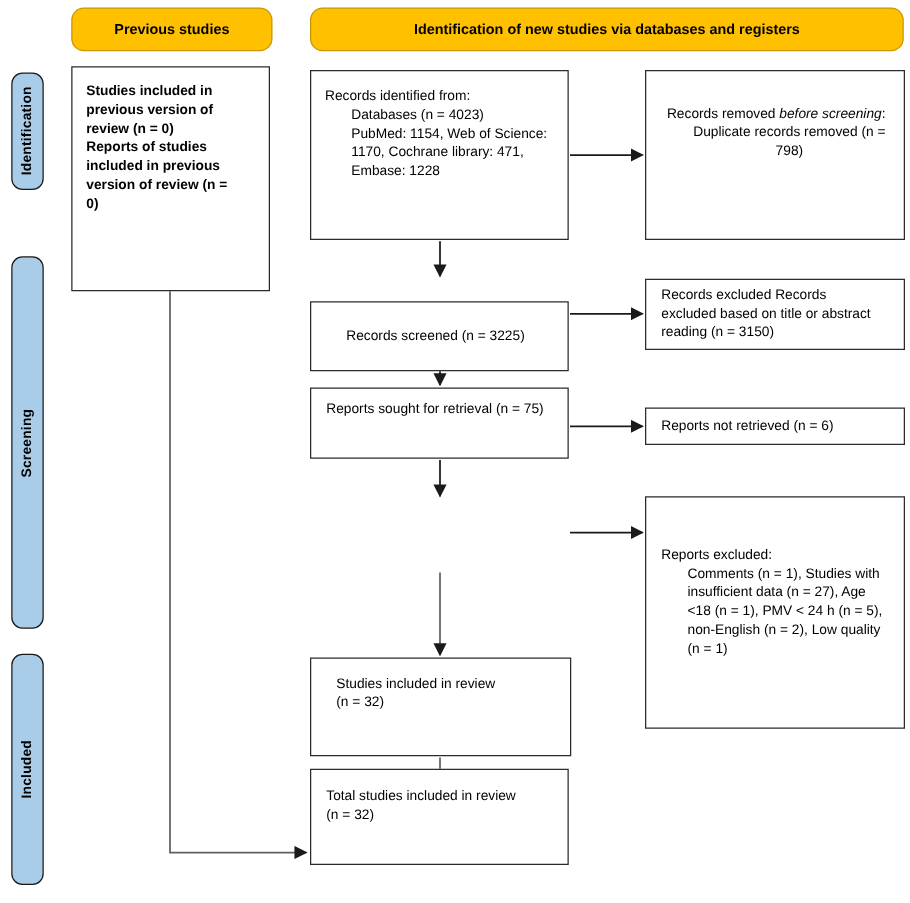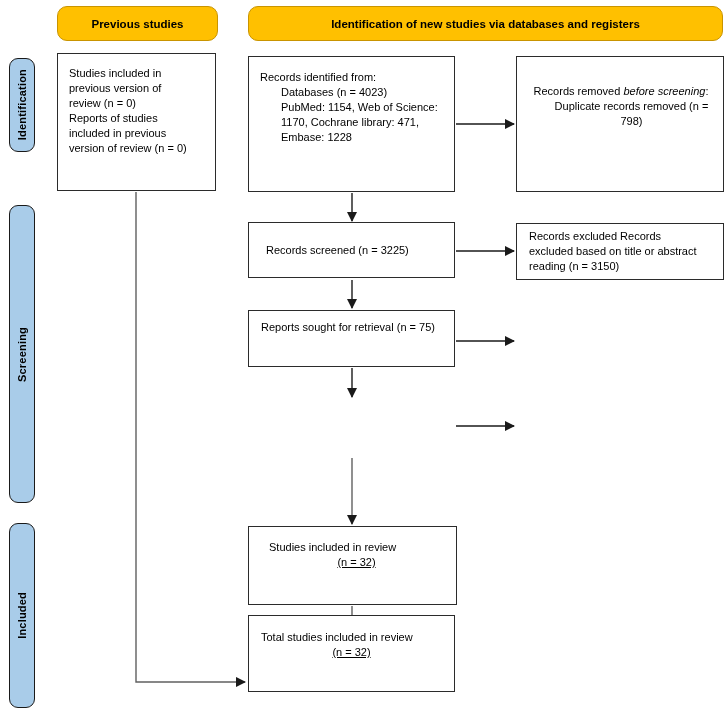--- a/index.html
+++ b/index.html
@@ -44,29 +44,29 @@
     white-space:nowrap;
   }
   .box{
     position:absolute;z-index:2;box-sizing:border-box;
     background:#fff;border:1.5px solid var(--box-border);
     font-size:11px;line-height:15px;
   }
   .box p{margin:0;}
   .gap{margin-top:11px;}
   .indent{padding-left:21px;}
-  .center-line{text-align:center;margin-top:14px;text-decoration:underline;}
+  .center-line{text-align:left;margin-top:14px;}
   .vcenter{display:flex;align-items:center;}
   .ital{font-style:italic;}
 
   
-  #prev-box       {left:57px; top:53px; width:159px;height:138px;padding:12px 24px 0 11px;}
+  #prev-box       {left:57px; top:53px; width:159px;height:180px;padding:12px 24px 0 11px;font-weight:bold;}
   #b-identified   {left:248px;top:56px; width:207px;height:136px;padding:13px 10px 0 11px;}
   #r-removed      {left:516px;top:56px; width:208px;height:136px;padding:27px 10px 0 12px;text-align:center;}
-  #b-screened     {left:248px;top:222px;width:207px;height:56px;padding:0 17px;}
+  #b-screened     {left:248px;top:241px;width:207px;height:56px;padding:0 28px;}
   #r-excluded-1   {left:516px;top:223px;width:208px;height:57px;padding:5px 26px 0 12px;}
   #b-sought       {left:248px;top:310px;width:207px;height:57px;padding:9px 12px 0 12px;}
   #r-notretrieved {left:516px;top:326px;width:208px;height:30px;padding:0 12px;}
   #b-assessed     {left:248px;top:399px;width:207px;height:58px;padding:9px 12px 0 12px;}
   #r-excluded-2   {left:516px;top:397px;width:208px;height:186px;padding:39px 10px 0 12px;}
   #b-included     {left:248px;top:526px;width:209px;height:79px;padding:13px 12px 0 20px;}
   #b-total        {left:248px;top:615px;width:207px;height:77px;padding:14px 12px 0 12px;}
 
   #hdr-prev{left:57px;top:6px;width:161px;height:35px;}
   #hdr-new {left:248px;top:6px;width:475px;height:35px;}
@@ -150,15 +150,22 @@
 
   <div class="box" id="r-removed">
     <p><span>Records removed </span><span class="ital">before screening</span><span>:</span></p>
     <p class="gap indent">Duplicate records removed (n = 798)</p>
   </div>
 
   <div class="box" id="r-excluded-1">
     <p>Records excluded Records excluded based on title or abstract reading (n = 3150)</p>
   </div>
 
+  <div class="box vcenter" id="r-notretrieved">
+    <p>Reports not retrieved (n = 6)</p>
+  </div>
 
+  <div class="box" id="r-excluded-2">
+    <p>Reports excluded:</p>
+    <p class="gap indent">Comments (n = 1), Studies with insufficient data (n = 27), Age &lt;18 (n = 1), PMV &lt; 24 h (n = 5), non-English (n = 2), Low quality (n = 1)</p>
+  </div>
 
 </div>
 
 </body></html>

